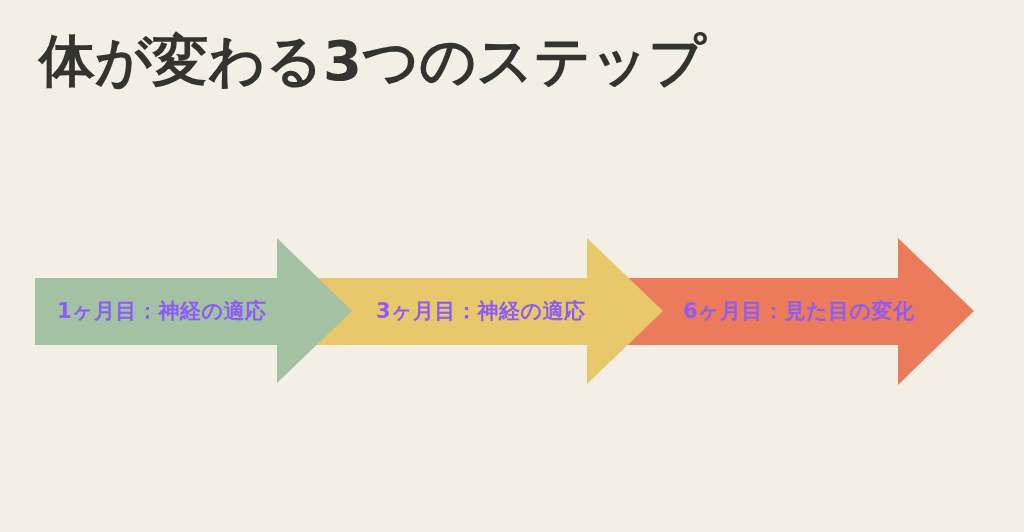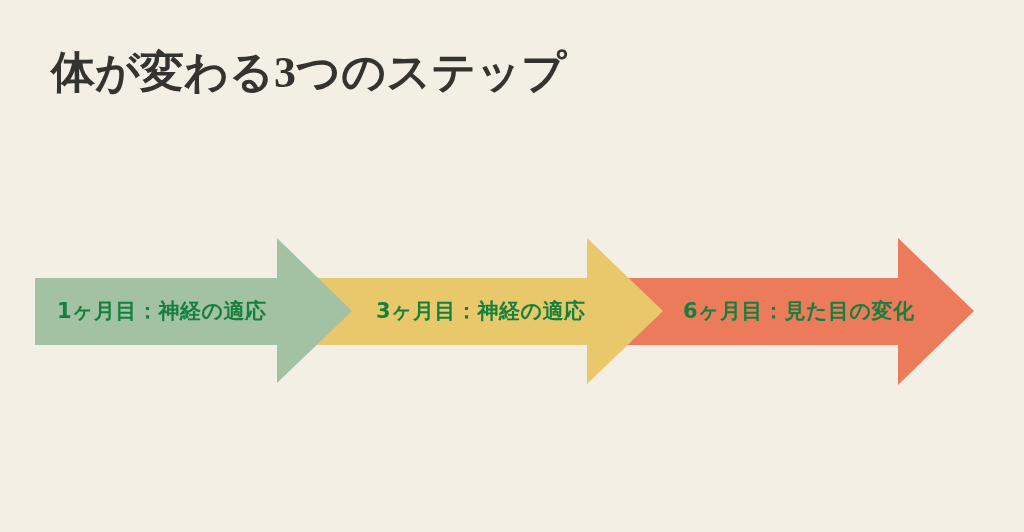--- a/index.html
+++ b/index.html
@@ -12,44 +12,43 @@
     body {
       background: #f4efe5;
       position: relative;
       font-family: "DejaVu Sans", "Liberation Sans", sans-serif;
       color: #333330;
     }
     .title {
       position: absolute;
       left: 36px;
       top: 18px;
-      margin: 15px;
-      font-size: 44px;
+      margin: 3px;
+      font-size: 56px;
       font-weight: bold;
       letter-spacing: 0px;
       line-height: 80px;
       white-space: nowrap;
       color: #333330;
-      font-family: Liberation Serif, serif;
     }
     .flow {
       position: absolute;
       left: 0;
       top: 0;
       width: 1024px;
       height: 532px;
     }
     .step-label {
       position: absolute;
       top: 292px;
       height: 38px;
       line-height: 38px;
       font-size: 21px;
       font-weight: bold;
-      color: #15803d;
+      color: #8b5cf6;
       white-space: nowrap;
       letter-spacing: 0.5px;
       text-align: center;
     }
   </style>
 </head>
 <body>
 
 <h1 class="title">体が変わる3つのステップ</h1>
 

